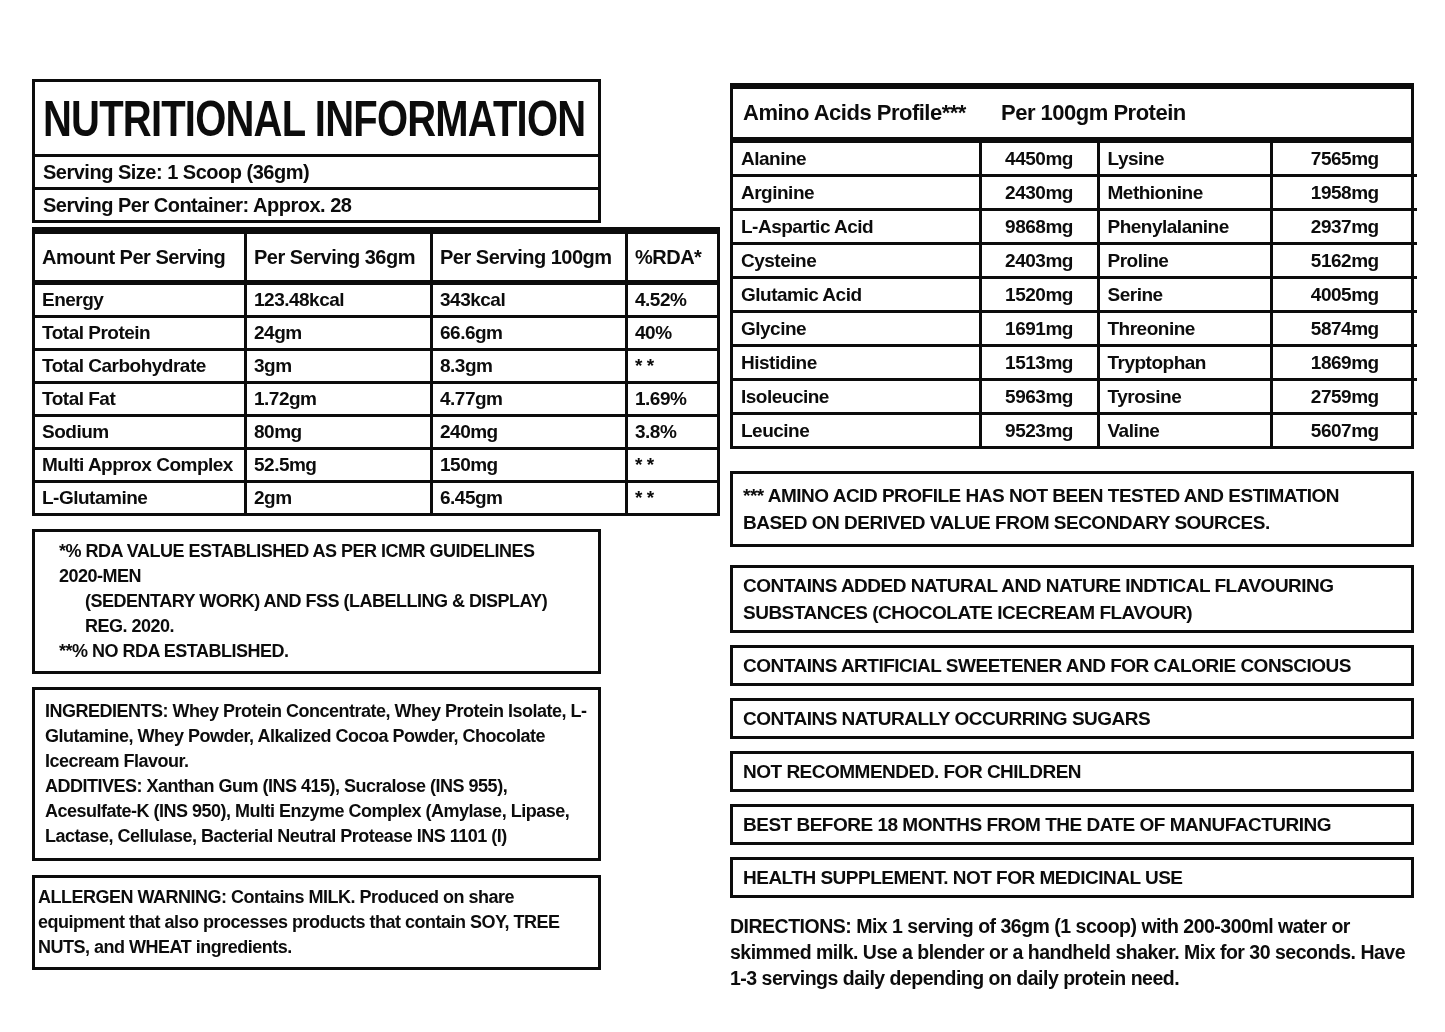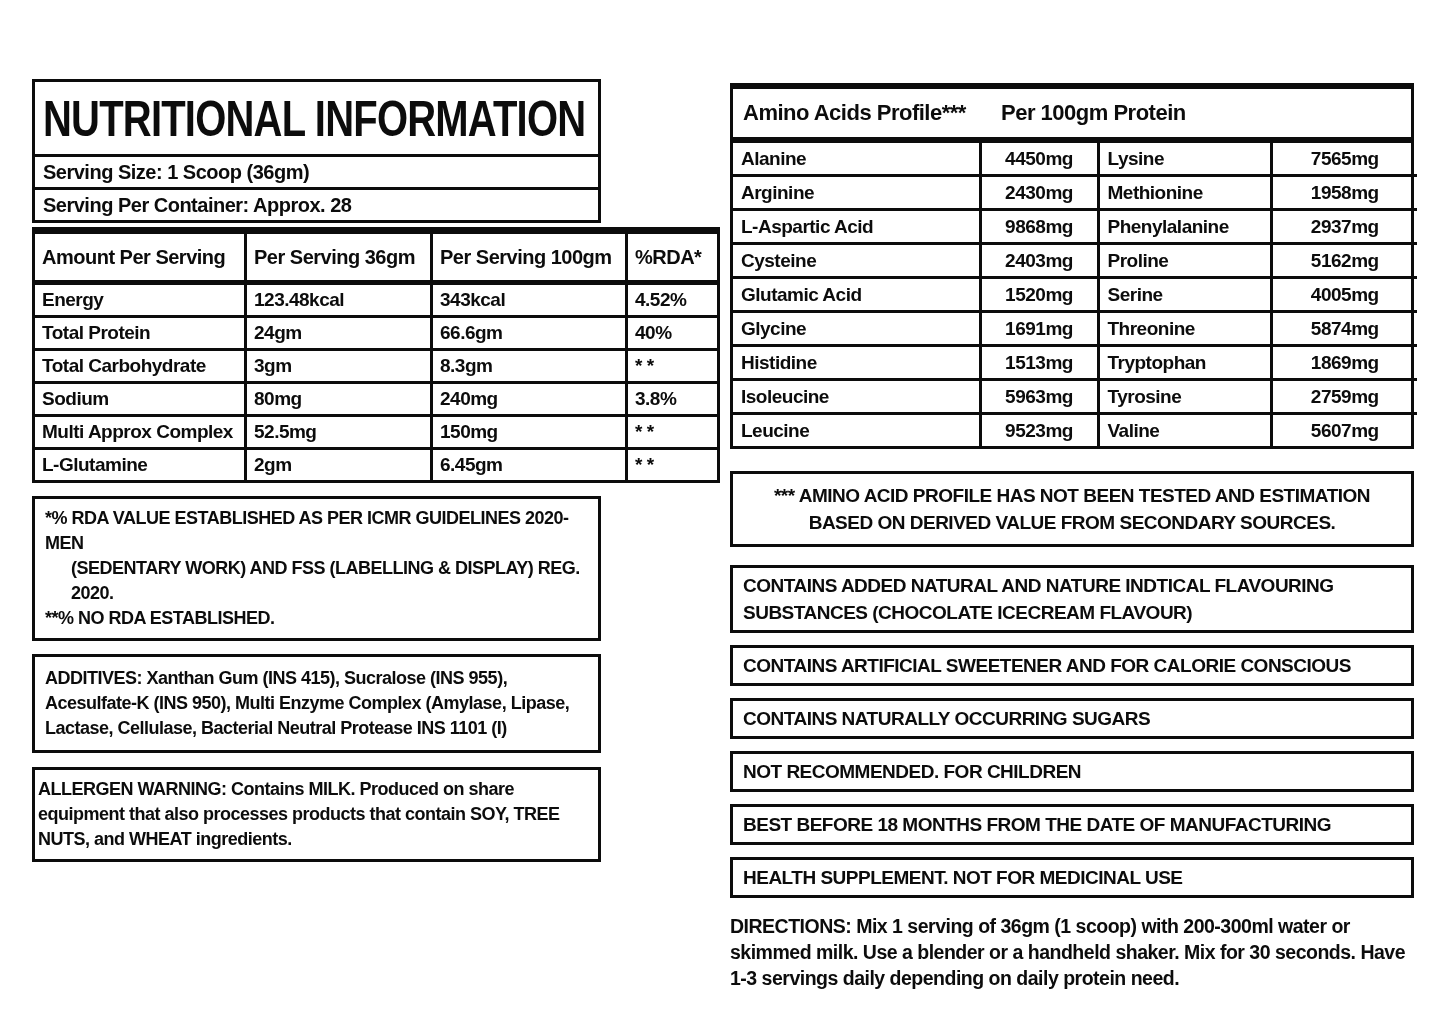--- a/index.html
+++ b/index.html
@@ -38,21 +38,21 @@
     text-align:left;
     padding:3px 7px;
     font-size:19px;
     line-height:24px;
     overflow:hidden;
     white-space:nowrap;
   }
   .nut-table th { font-size:20px; padding:11px 7px; border-bottom:5px solid #0c0c0c; }
 
   
-  .note-box { padding:7px 10px; font-size:18px; line-height:25px; }
+  .note-box { padding:7px 24px; font-size:18px; line-height:25px; }
   .rda-box { margin-top:13px; }
   .rda-indent { padding-left:26px; }
   .ing-box { margin-top:13px; padding:9px 10px; }
   .para { font-size:18px; line-height:25px; }
   .para + .para { }
   .allergen-box { margin-top:14px; padding:7px 3px; }
 
   
   .amino-box { border:3px solid #0c0c0c; border-top:6px solid #0c0c0c; }
   .amino-header { display:flex; border-bottom:6px solid #0c0c0c; padding:11px 10px; font-size:22px; line-height:26px; }
@@ -65,21 +65,21 @@
     line-height:25px;
     overflow:hidden;
     white-space:nowrap;
   }
   .amino-table tr:first-child td { border-top:none; }
   .amino-table tr:last-child td { border-bottom:none; }
   .amino-table td:first-child { border-left:none; }
   .amino-table td:last-child { border-right:none; }
   .amino-table td.val { text-align:center; }
 
-  .amino-note { margin-top:22px; padding:8px 10px; font-size:19px; line-height:27px;text-align:center; }
+  .amino-note { margin-top:22px; padding:8px 10px; font-size:19px; line-height:27px; }
 
   .claims { margin-top:18px; }
   .claim-box { padding:4px 10px; font-size:19px; line-height:27px; }
   .claim-box + .claim-box { margin-top:12px; }
 
   .directions { margin-top:15px; font-size:19.5px; line-height:26px; }
 </style>
 </head>
 <body>
 
@@ -121,20 +121,26 @@
         <td>66.6gm</td>
         <td>40%</td>
       </tr>
       <tr>
         <td>Total Carbohydrate</td>
         <td>3gm</td>
         <td>8.3gm</td>
         <td>* *</td>
       </tr>
       <tr>
+        <td>Total Fat</td>
+        <td>1.72gm</td>
+        <td>4.77gm</td>
+        <td>1.69%</td>
+      </tr>
+      <tr>
         <td>Sodium</td>
         <td>80mg</td>
         <td>240mg</td>
         <td>3.8%</td>
       </tr>
       <tr>
         <td>Multi Approx Complex</td>
         <td>52.5mg</td>
         <td>150mg</td>
         <td>* *</td>
@@ -148,20 +154,21 @@
     </tbody>
   </table>
 
   <div class="box note-box rda-box">
     <div>*% RDA VALUE ESTABLISHED AS PER ICMR GUIDELINES 2020-MEN</div>
     <div class="rda-indent">(SEDENTARY WORK) AND FSS (LABELLING &amp; DISPLAY) REG. 2020.</div>
     <div>**% NO RDA ESTABLISHED.</div>
   </div>
 
   <div class="box ing-box">
+    <div class="para"><span>INGREDIENTS:</span><span> Whey Protein Concentrate, Whey Protein Isolate, L-Glutamine, Whey Powder, Alkalized Cocoa Powder, Chocolate Icecream Flavour.</span></div>
     <div class="para"><span>ADDITIVES:</span><span> Xanthan Gum (INS 415), Sucralose (INS 955), Acesulfate-K (INS 950), Multi Enzyme Complex (Amylase, Lipase, Lactase, Cellulase, Bacterial Neutral Protease INS 1101 (I)</span></div>
   </div>
 
   <div class="box allergen-box">
     <div class="para"><span>ALLERGEN WARNING:</span><span> Contains MILK. Produced on share equipment that also processes products that contain SOY, TREE NUTS, and WHEAT ingredients.</span></div>
   </div>
 
 </div>
 
 <div class="col col-right">

